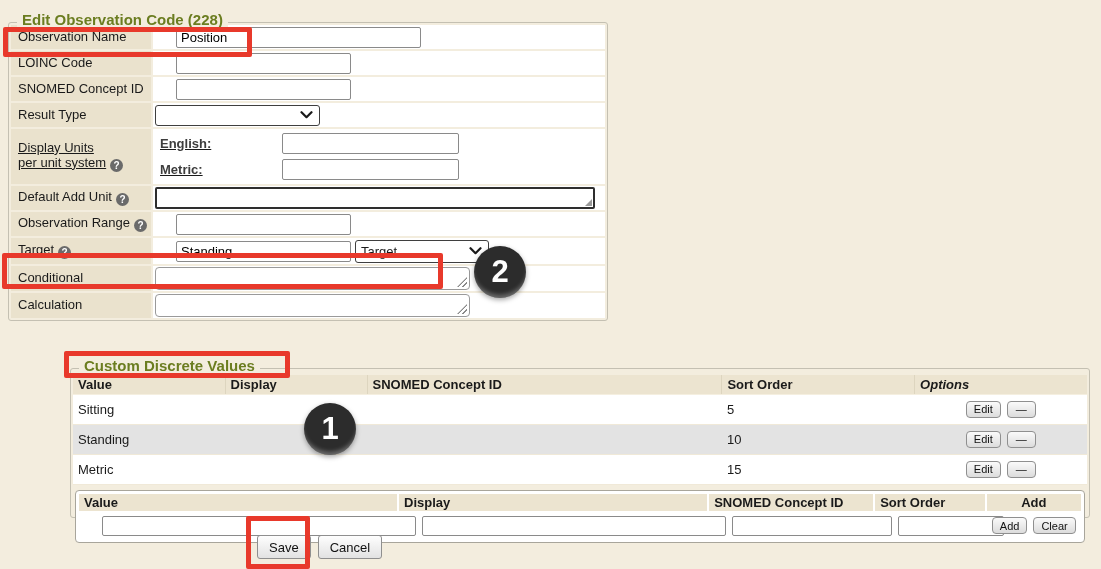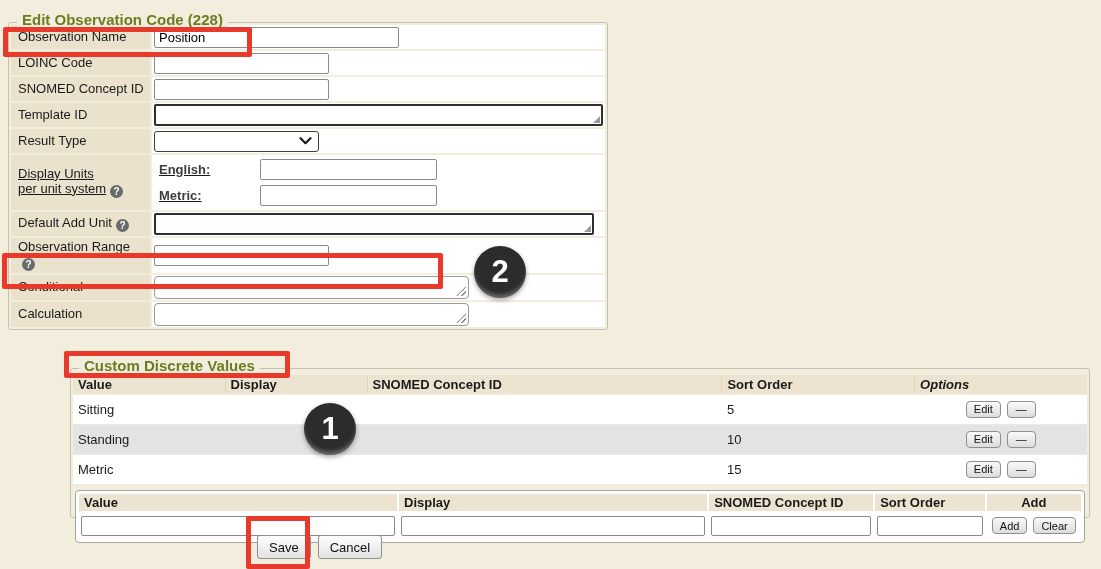--- a/index.html
+++ b/index.html
@@ -50,20 +50,21 @@
   tr.h26 td { height:26px; }
 
   .inp {
     border:1px solid #8a8a8a;
     border-radius:2px;
     height:21px;
     font:13px "Liberation Sans", sans-serif;
     padding:0 4px;
     background:#fff;
     vertical-align:middle;
+    margin-left:21px;
   }
   .w245{width:245px;} .w175{width:175px;} .w177{width:177px;}
 
   .sel {
     display:inline-flex;
     align-items:center;
     justify-content:space-between;
     border:1px solid #3f3f3f;
     border-radius:3px;
     background:#fff;
@@ -230,28 +231,20 @@
       </tr>
       <tr>
         <td class="lbl">LOINC Code</td>
         <td class="val"><input class="inp w175" value="" style=""></td>
       </tr>
       <tr>
         <td class="lbl">SNOMED Concept ID</td>
         <td class="val"><input class="inp w175" value="" style=""></td>
       </tr>
       <tr>
-        <td class="lbl">Template ID</td>
-        <td class="val">
-          <div class="ta ta-dark ta-template">
-                <span class="grip-tri"></span>
-              </div>
-        </td>
-      </tr>
-      <tr>
         <td class="lbl">Result Type</td>
         <td class="val">
           <div class="sel sel-result">
             <span class="sel-text"></span>
             <svg class="chev" width="13" height="8" viewBox="0 0 13 8">
                   <path d="M1.5 1.2 L6.5 6.2 L11.5 1.2" stroke="#1a1a1a" stroke-width="2.2" fill="none" stroke-linecap="round" stroke-linejoin="round"></path>
                 </svg>
           </div>
         </td>
       </tr>
@@ -279,20 +272,33 @@
           <div class="ta ta-dark ta-default">
                 <span class="grip-tri"></span>
               </div>
         </td>
       </tr>
       <tr>
         <td class="lbl">
           <span>Observation Range</span><span class="help">?</span>
         </td>
         <td class="val"><input class="inp w175" value="" style=""></td>
+      </tr>
+      <tr class="h26">
+        <td class="lbl">
+          <span>Target</span><span class="help">?</span>
+        </td>
+        <td class="val">
+          <input class="inp w175" value="Standing" style=""><div class="sel sel-target">
+            <span class="sel-text">Target</span>
+            <svg class="chev" width="13" height="8" viewBox="0 0 13 8">
+                  <path d="M1.5 1.2 L6.5 6.2 L11.5 1.2" stroke="#1a1a1a" stroke-width="2.2" fill="none" stroke-linecap="round" stroke-linejoin="round"></path>
+                </svg>
+          </div>
+        </td>
       </tr>
       <tr>
         <td class="lbl">Conditional</td>
         <td class="val">
           <div class="ta ta-light ta-cond">
                 <span class="grip-lines"></span>
               </div>
         </td>
       </tr>
       <tr>

